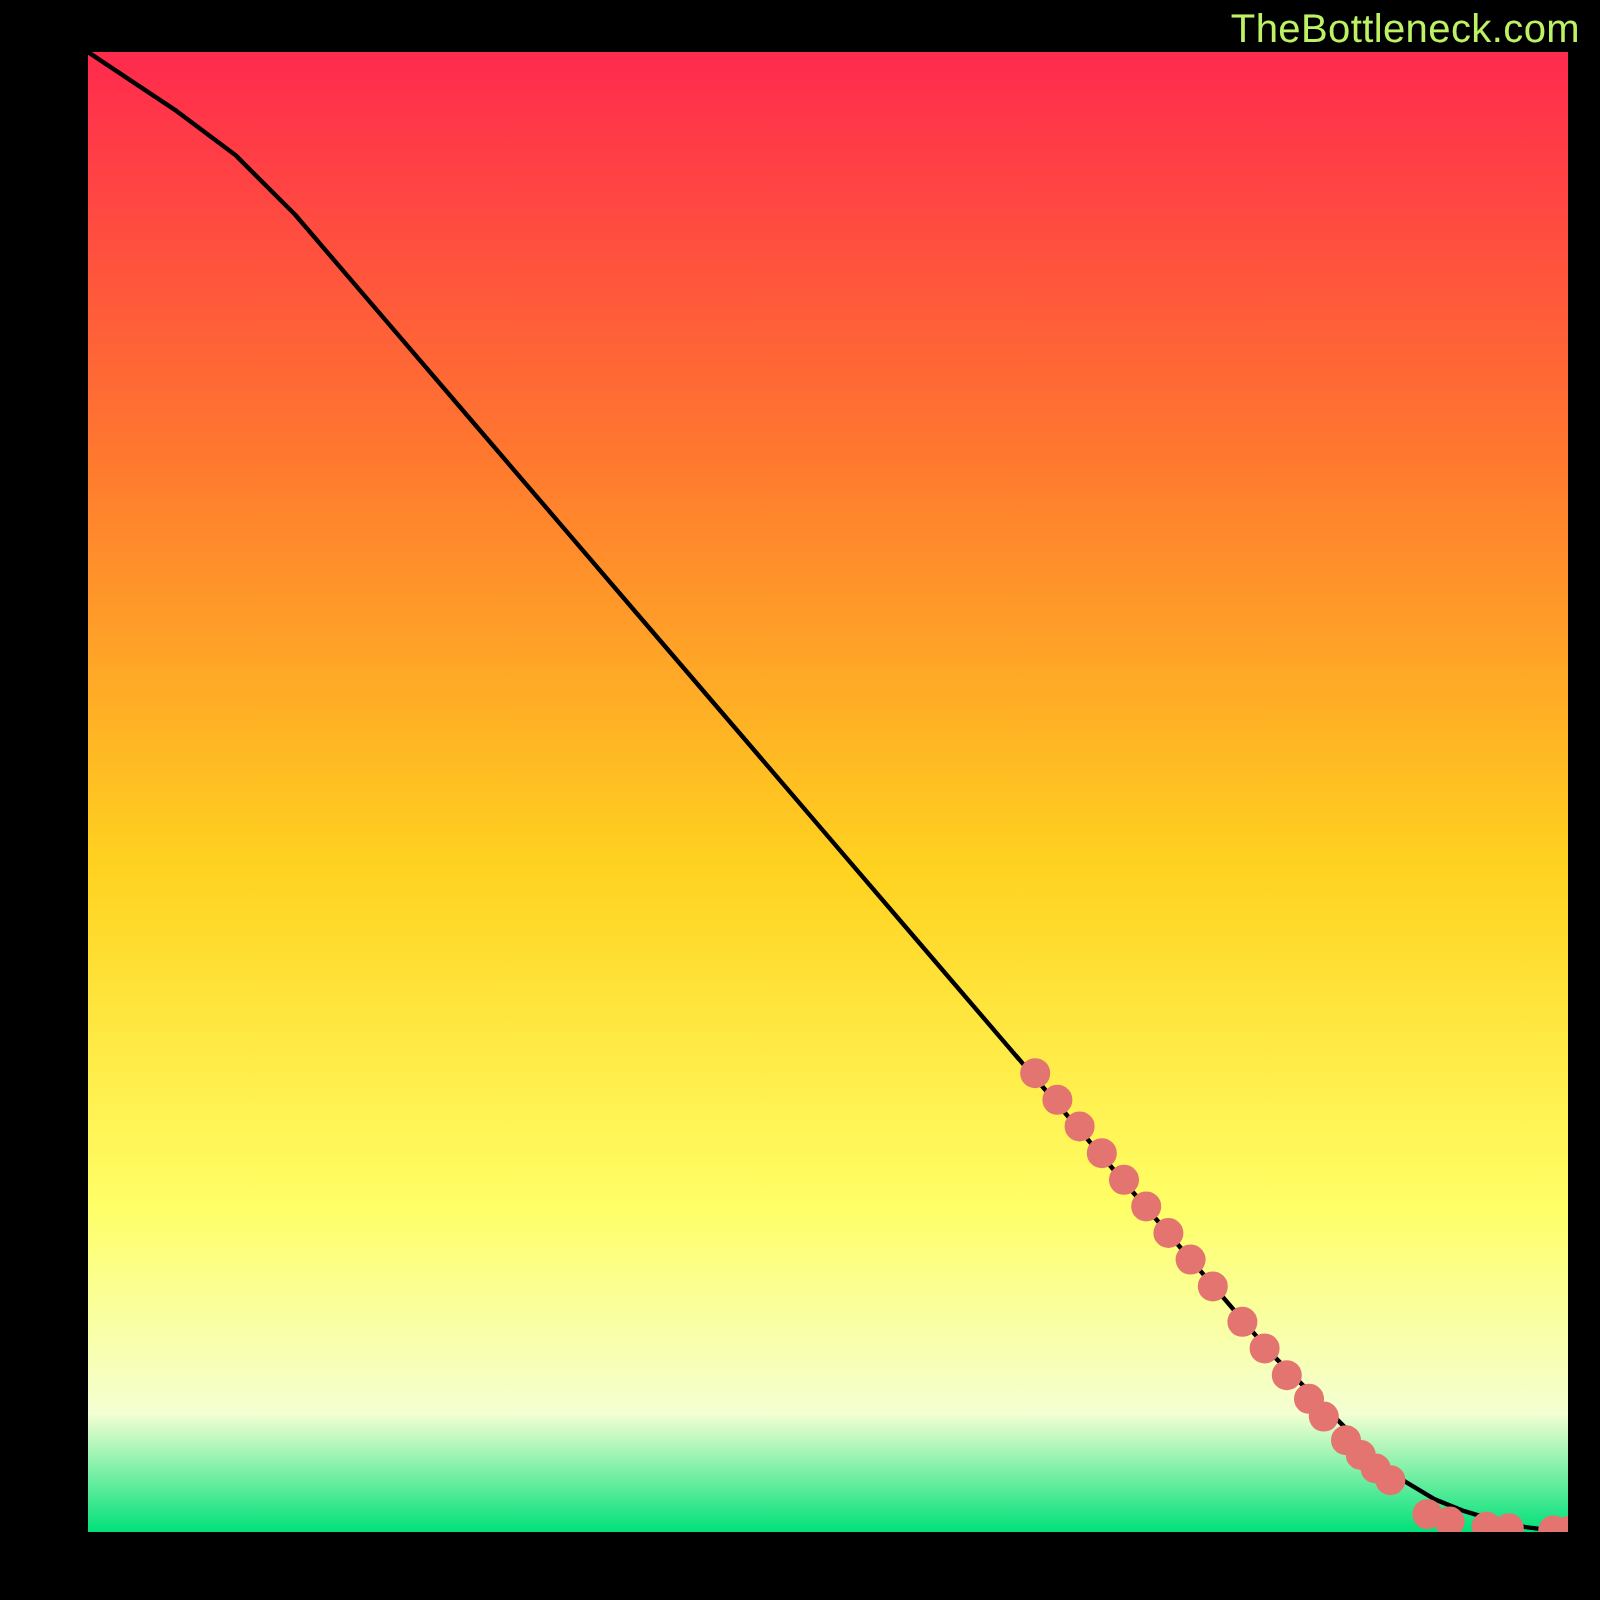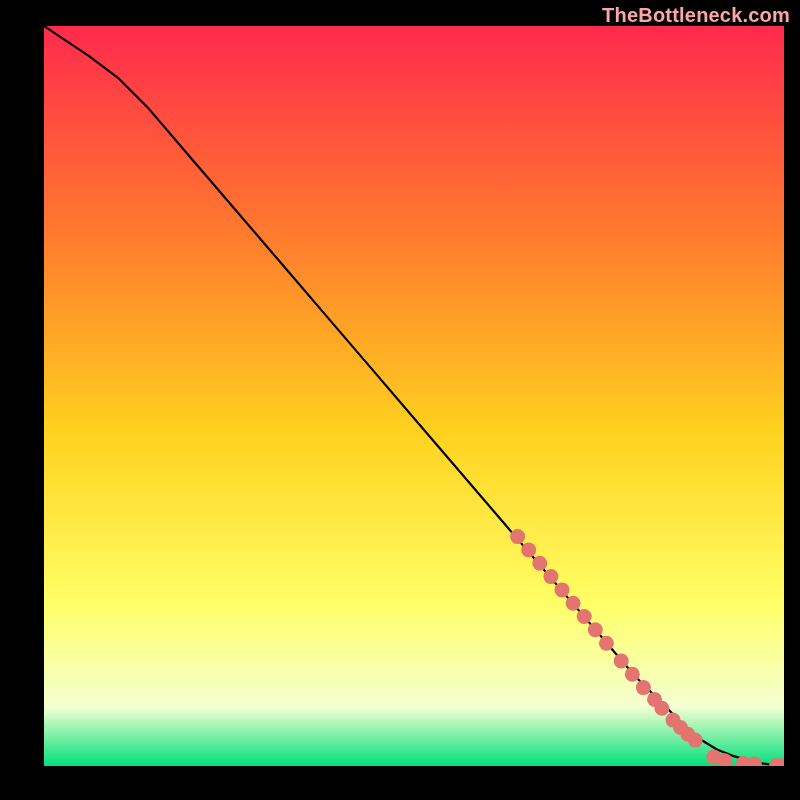--- a/index.html
+++ b/index.html
@@ -14,23 +14,23 @@
   .frame {
     position: relative;
     width: 800px;
     height: 800px;
     background: #000;
   }
   .watermark {
     position: absolute;
     top: 4px;
     right: 10px;
-    color: #fca5a5;
+    color: #bef264;
     font-size: 20px;
-    font-weight: 700;
+    font-weight: 400;
     letter-spacing: 0.2px;
     z-index: 10;
   }
   .plot-area {
     position: absolute;
     left: 44px;
     top: 26px;
     width: 740px;
     height: 740px;
   }

